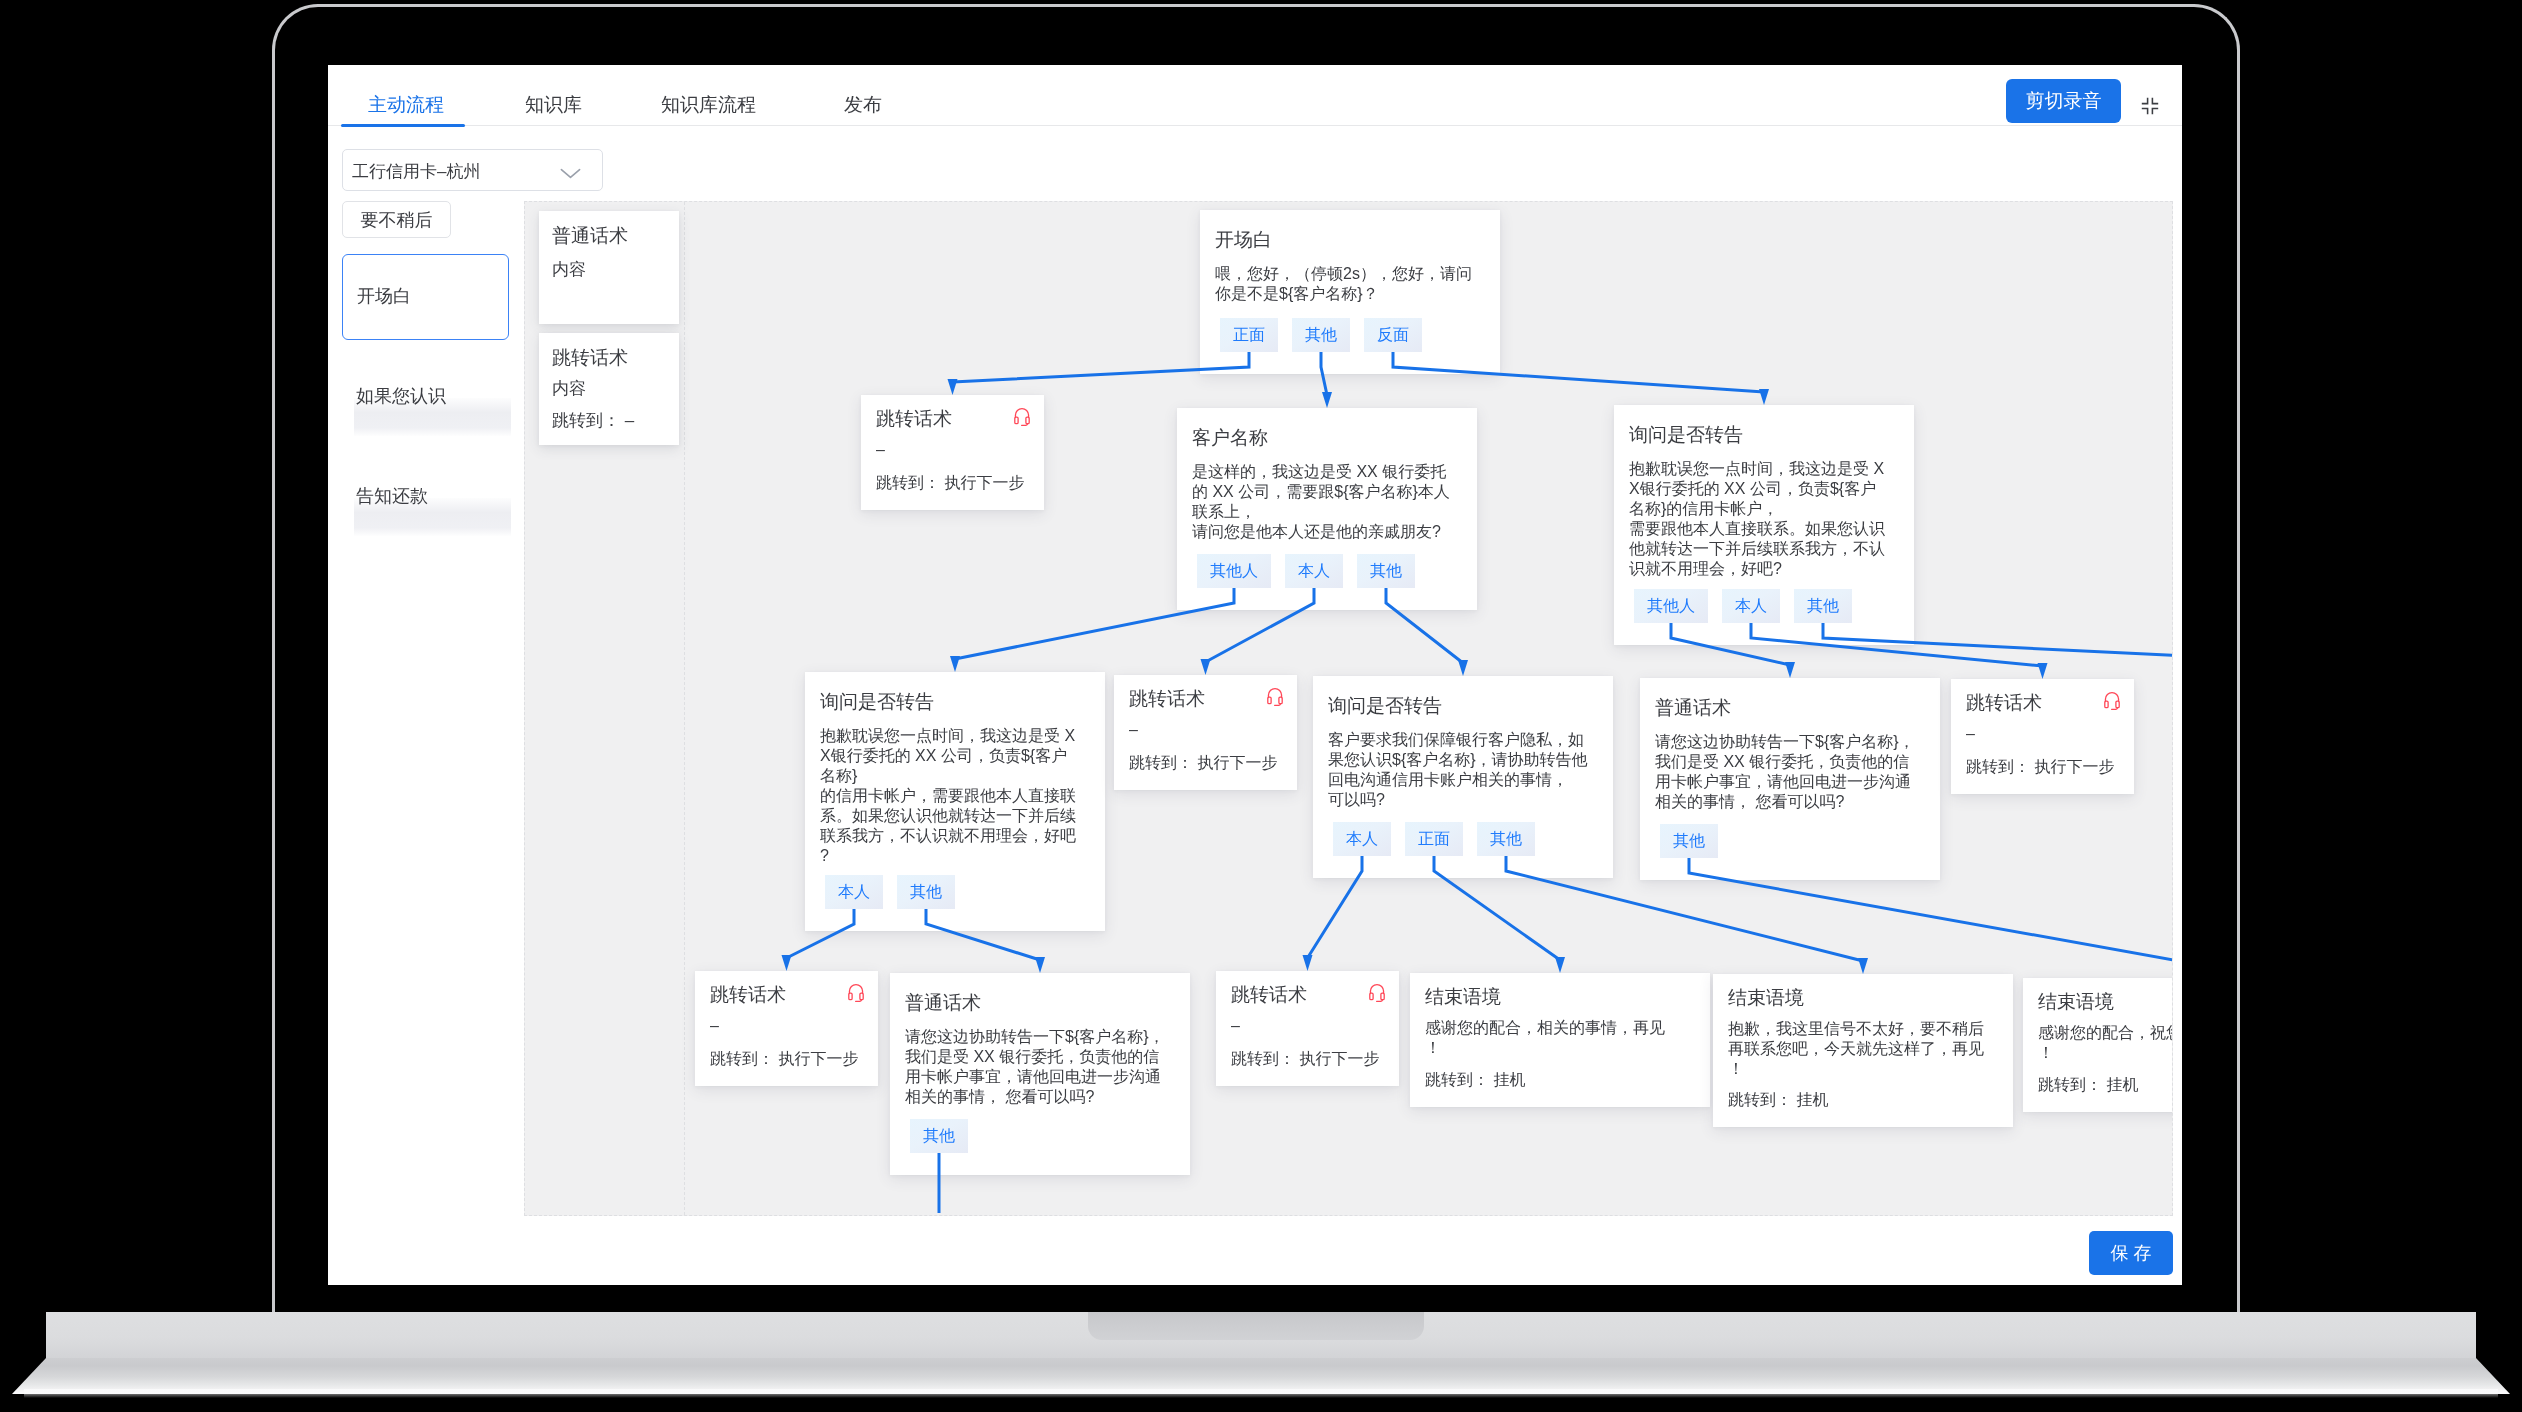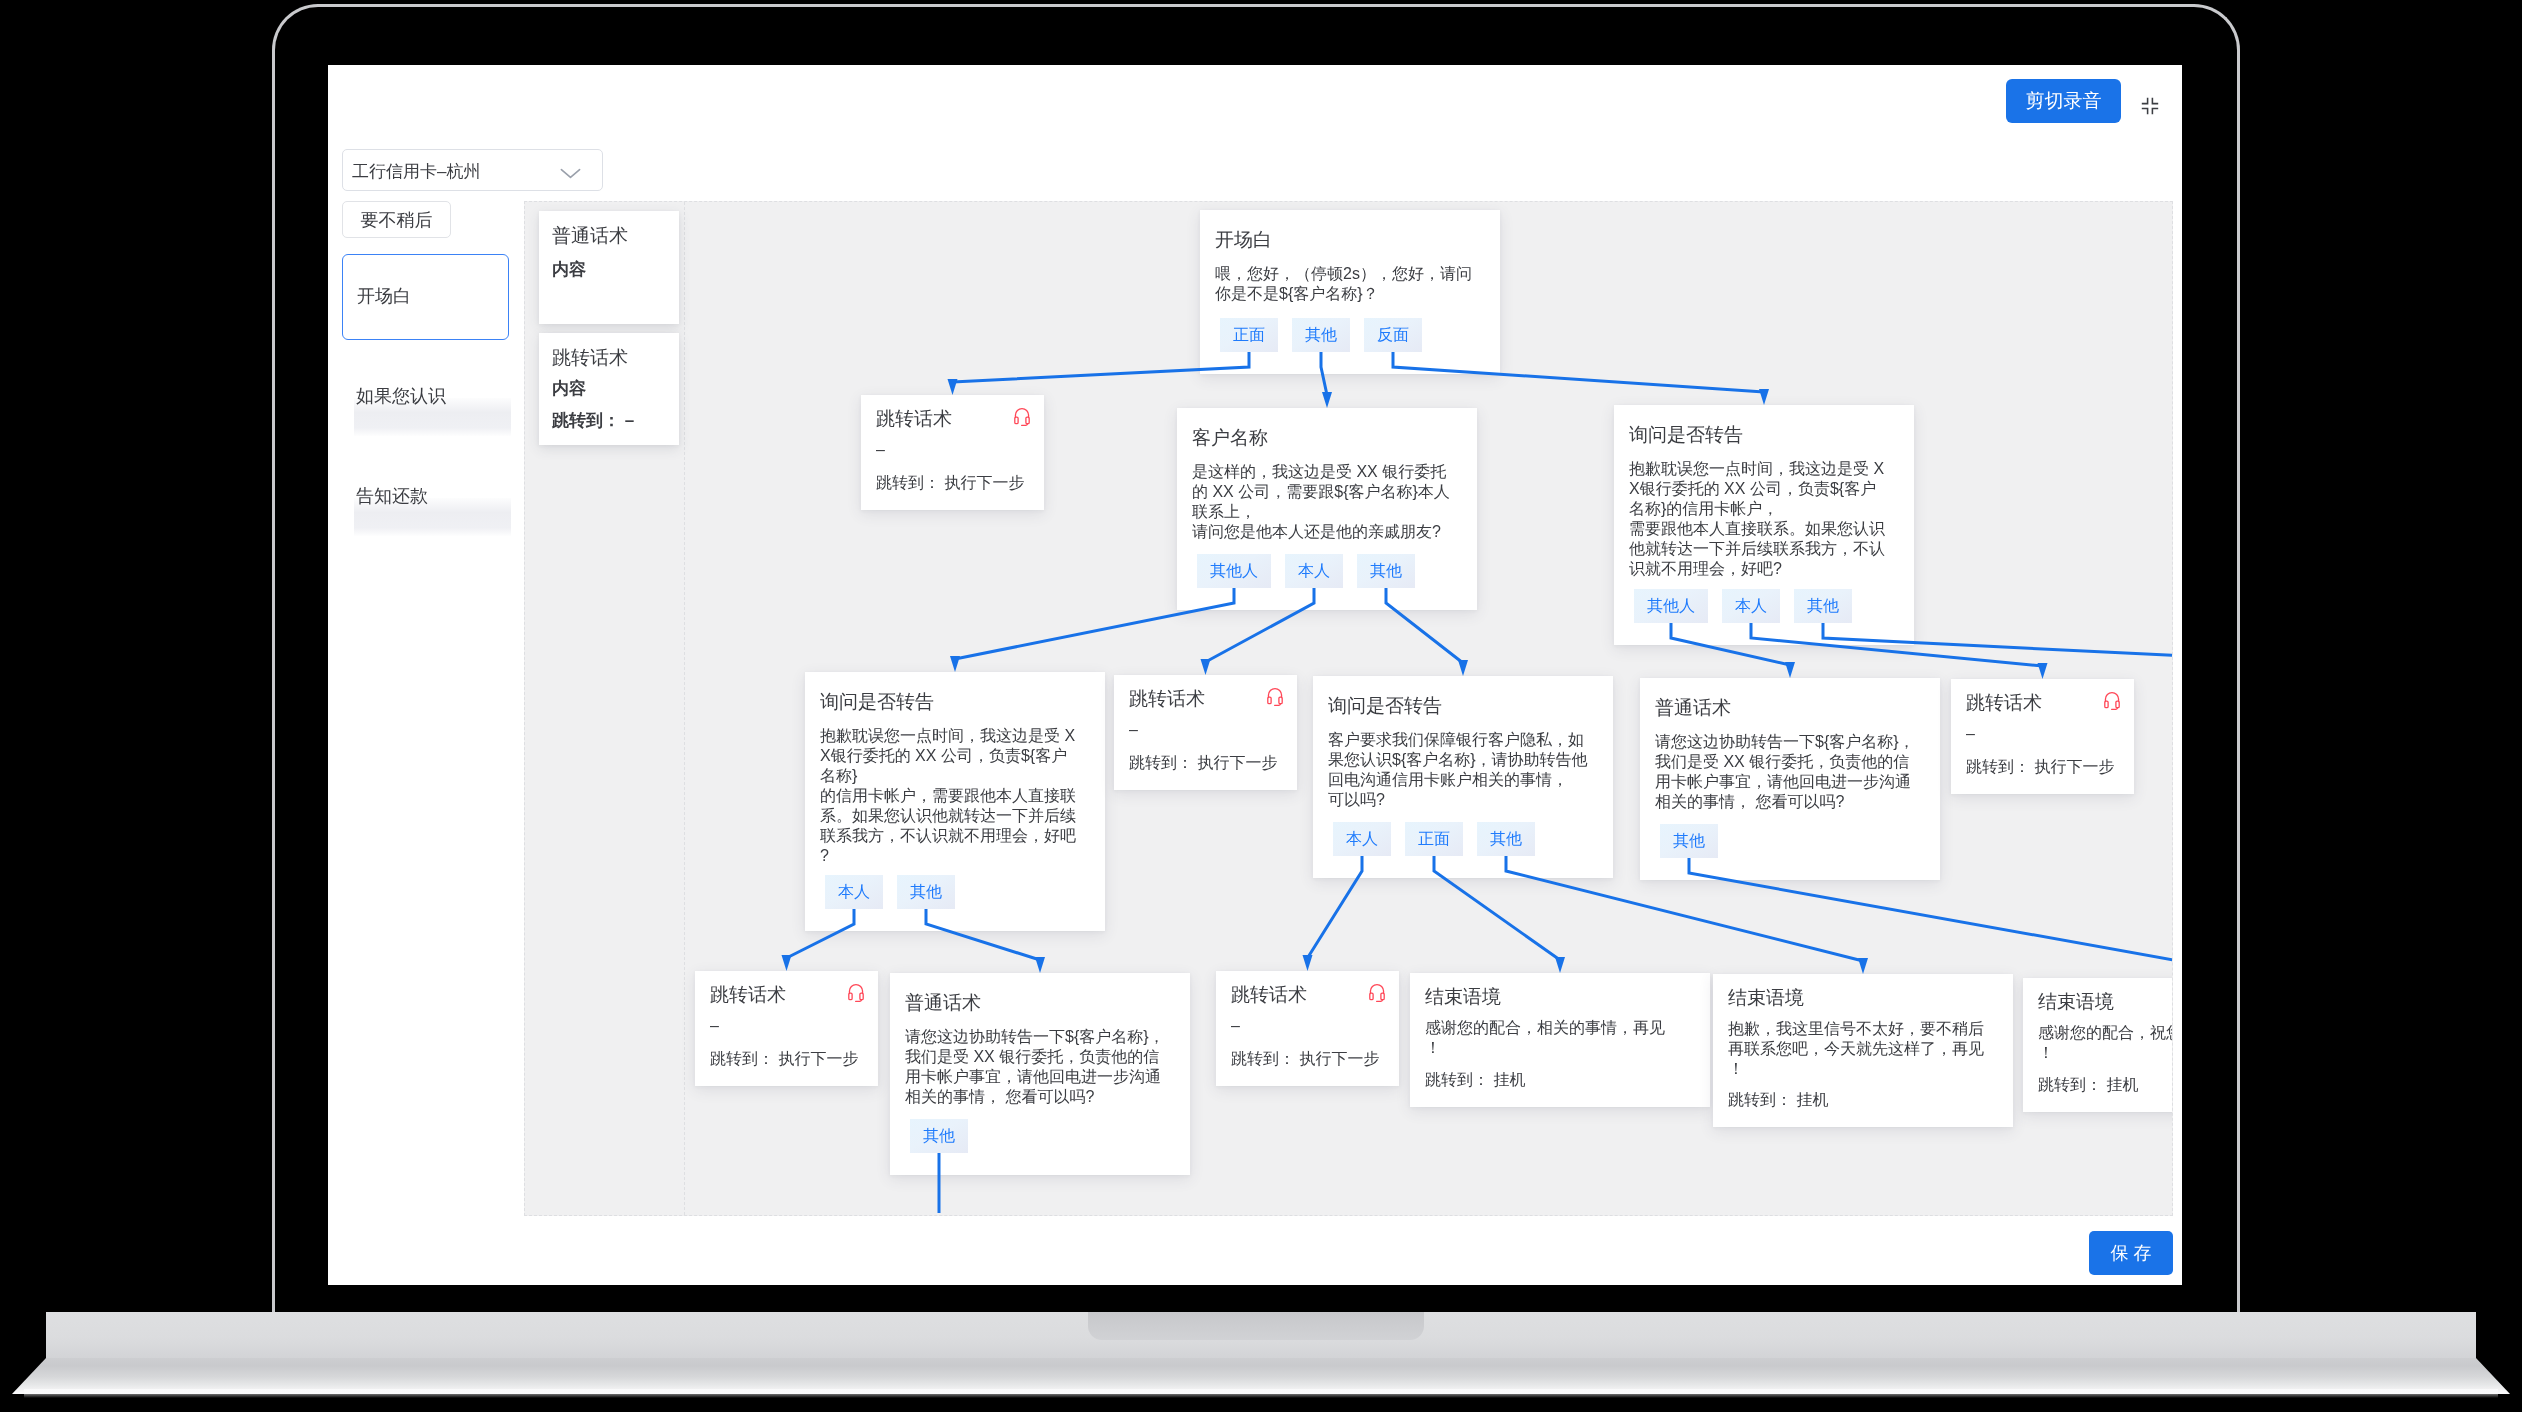--- a/index.html
+++ b/index.html
@@ -46,21 +46,21 @@
 .sideitem.faded{height:60px;}
 .sideitem.faded .lbl{position:absolute;left:14px;top:2px;}
 .sideitem.faded .ghost{position:absolute;left:12px;top:16px;width:157px;height:38px;
   background:linear-gradient(180deg,rgba(245,246,248,0.25) 0%,rgba(236,237,241,0.95) 38%,rgba(238,239,243,0.92) 78%,rgba(249,249,251,0.25) 100%);}
 
 .canvas{position:absolute;left:196px;top:136px;width:1649px;height:1015px;
   border:1px dashed #dedfe2;background:#f0f0f1;box-sizing:border-box;overflow:hidden;}
 .palette{position:absolute;left:0px;top:0px;width:160px;height:1013px;border-right:1px dashed #dedfe2;box-sizing:border-box;}
 .pcard{position:absolute;left:14px;background:#fff;box-shadow:0 4px 12px rgba(60,65,85,.12), 0 1px 4px rgba(60,65,85,.06);}
 .pcard .t{position:absolute;left:13px;top:12px;font-size:19px;color:#3b3d42;white-space:nowrap;}
-.pcard .l{position:absolute;left:13px;font-size:17px;color:#3b3d42;white-space:nowrap;font-weight:bold;}
+.pcard .l{position:absolute;left:13px;font-size:17px;color:#3b3d42;white-space:nowrap;}
 
 .savebtn{position:absolute;left:1761px;top:1166px;width:84px;height:44px;background:#1a73e8;border-radius:5px;
   color:#fff;font-size:18px;display:flex;align-items:center;justify-content:center;cursor:pointer;border:none;font-family:inherit;letter-spacing:0px;}
 
 
 .node{position:absolute;background:#fff;box-shadow:0 4px 14px rgba(62,68,88,.11), 0 1px 4px rgba(62,68,88,.055);}
 .node .ntitle{position:absolute;left:15px;font-size:19px;color:#3b3d42;white-space:nowrap;}
 .node .nbody{position:absolute;left:15px;font-size:16px;line-height:20px;color:#3b3d42;white-space:pre;}
 .node .ngoto{position:absolute;left:15px;font-size:16px;color:#3b3d42;white-space:nowrap;}
 .node .headset{position:absolute;right:14px;top:12px;width:16px;height:19px;}
@@ -71,20 +71,27 @@
 </head>
 <body>
 
 <div id="stage">
 <div id="lid"></div>
 <div id="base"></div>
 <div id="notch"></div>
 <div id="baselip"></div>
 <div id="shadow"></div>
 <div id="screen">
+<div class="tabs">
+<div class="tab active" style="left:40px">主动流程</div>
+<div class="tab" style="left:197px">知识库</div>
+<div class="tab" style="left:333px">知识库流程</div>
+<div class="tab" style="left:516px">发布</div>
+<div class="tabline" style="left:13px;width:124px"></div>
+</div>
 <button class="cutbtn">剪切录音</button>
 <div class="collapse">
 <svg width="18" height="18" viewBox="0 0 18 18" fill="none" stroke="#3c3e43" stroke-width="1.55" stroke-linecap="butt">
 <path d="M6.6 0.8 V6.6 H0.8"></path>
           <path d="M11.4 0.8 V6.6 H17.2"></path>
 <path d="M0.8 11.4 H6.6 V17.2"></path>
           <path d="M17.2 11.4 H11.4 V17.2"></path>
 </svg></div>
 <div class="selwrap">
 <div class="val">工行信用卡–杭州</div>

